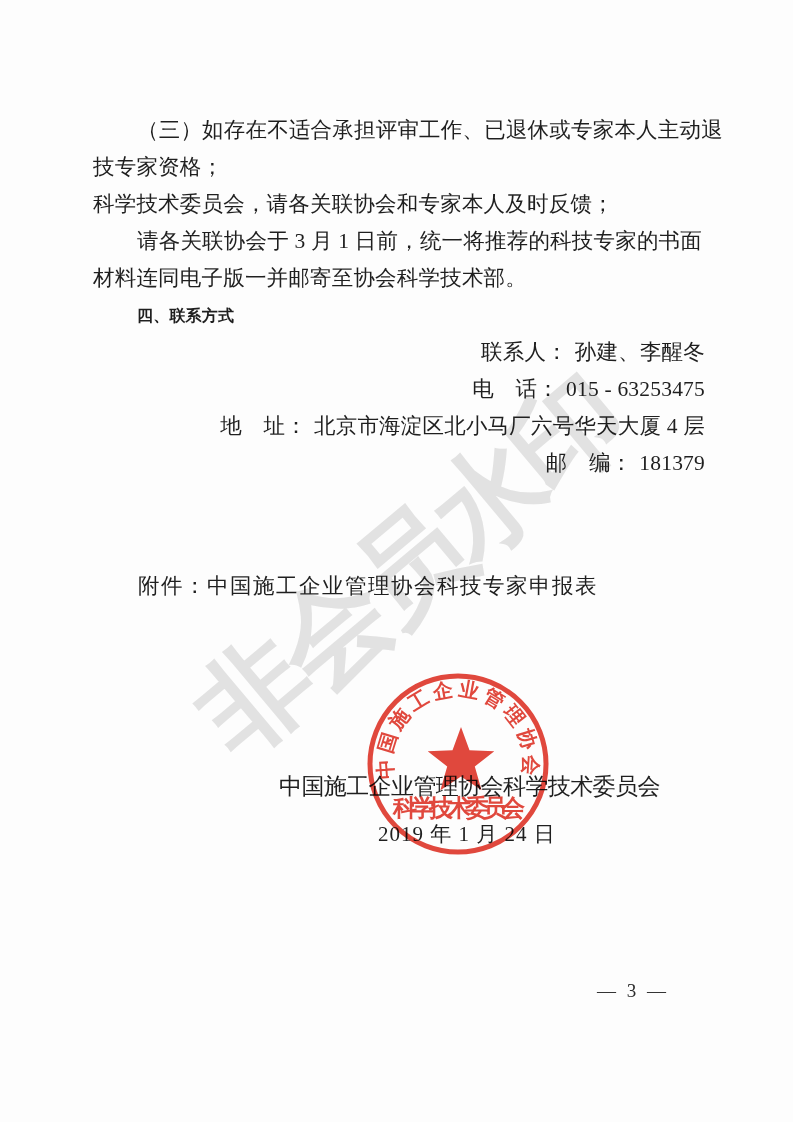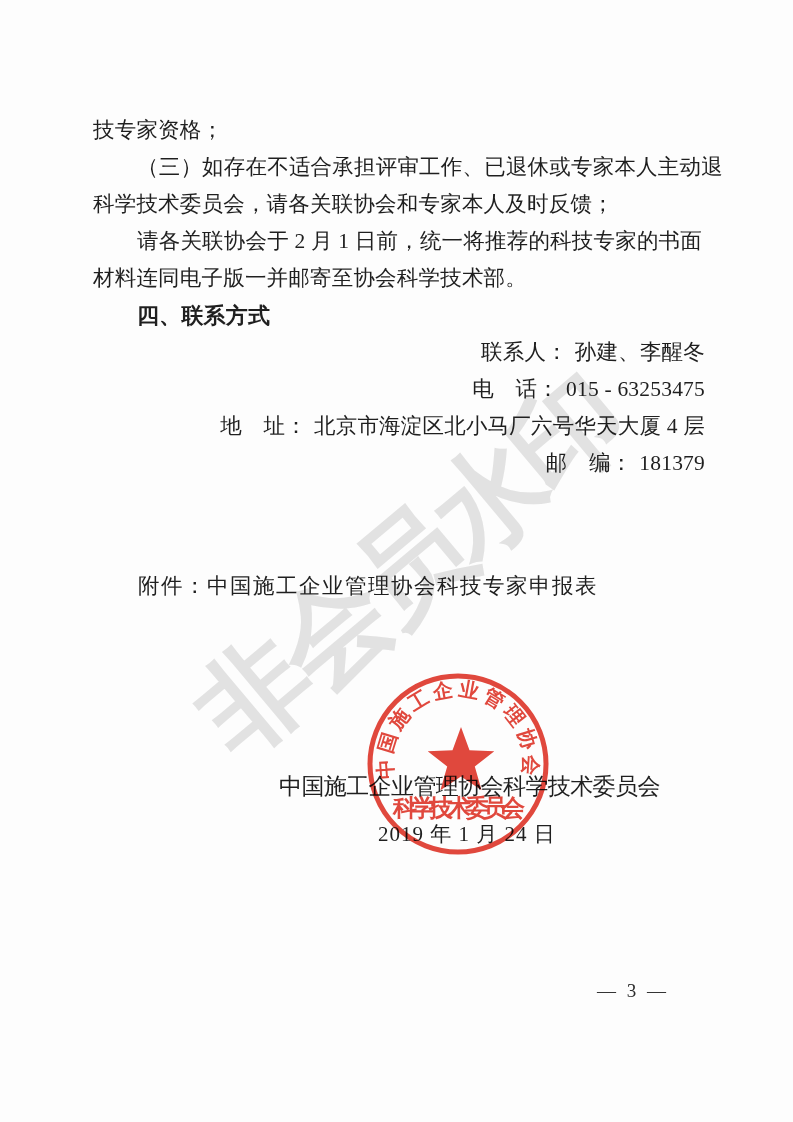--- a/index.html
+++ b/index.html
@@ -41,21 +41,21 @@
     height: 37px;
     line-height: 37px;
     font-size: 21.5px;
     letter-spacing: 0.2px;
     white-space: nowrap;
   }
   .ind { text-indent: 44px; }
   .heading {
     font-family: "Liberation Sans", "DejaVu Sans", sans-serif;
     font-weight: bold;
-    font-size: 22px;
+    font-size: 16px;
     text-indent: 44px;
   }
   .crow { text-indent: 44px; text-align: right; }
   .cvalue { margin-left: 7px; }
 
   .attachment {
     position: absolute;
     left: 138px;
     top: 568px;
     z-index: 2;
@@ -113,24 +113,24 @@
   }
 </style>
 </head>
 <body>
 
 <div class="page">
 
   <div class="watermark">非会员水印</div>
 
   <div class="body-text">
+    <div class="tline ind">（三）如存在不适合承担评审工作、已退休或专家本人主动退</div>
     <div class="tline">技专家资格；</div>
-    <div class="tline ind">（三）如存在不适合承担评审工作、已退休或专家本人主动退</div>
     <div class="tline">科学技术委员会，请各关联协会和专家本人及时反馈；</div>
-    <div class="tline ind">请各关联协会于 2 月 1 日前，统一将推荐的科技专家的书面</div>
+    <div class="tline ind">请各关联协会于 3 月 1 日前，统一将推荐的科技专家的书面</div>
     <div class="tline">材料连同电子版一并邮寄至协会科学技术部。</div>
 
     <div class="tline heading">四、联系方式</div>
 
     <div class="tline crow">
       <span class="clabel">联系人：</span><span class="cvalue">孙建、李醒冬</span>
     </div>
     <div class="tline crow">
       <span class="clabel">电　话：</span><span class="cvalue">015 - 63253475</span>
     </div>

